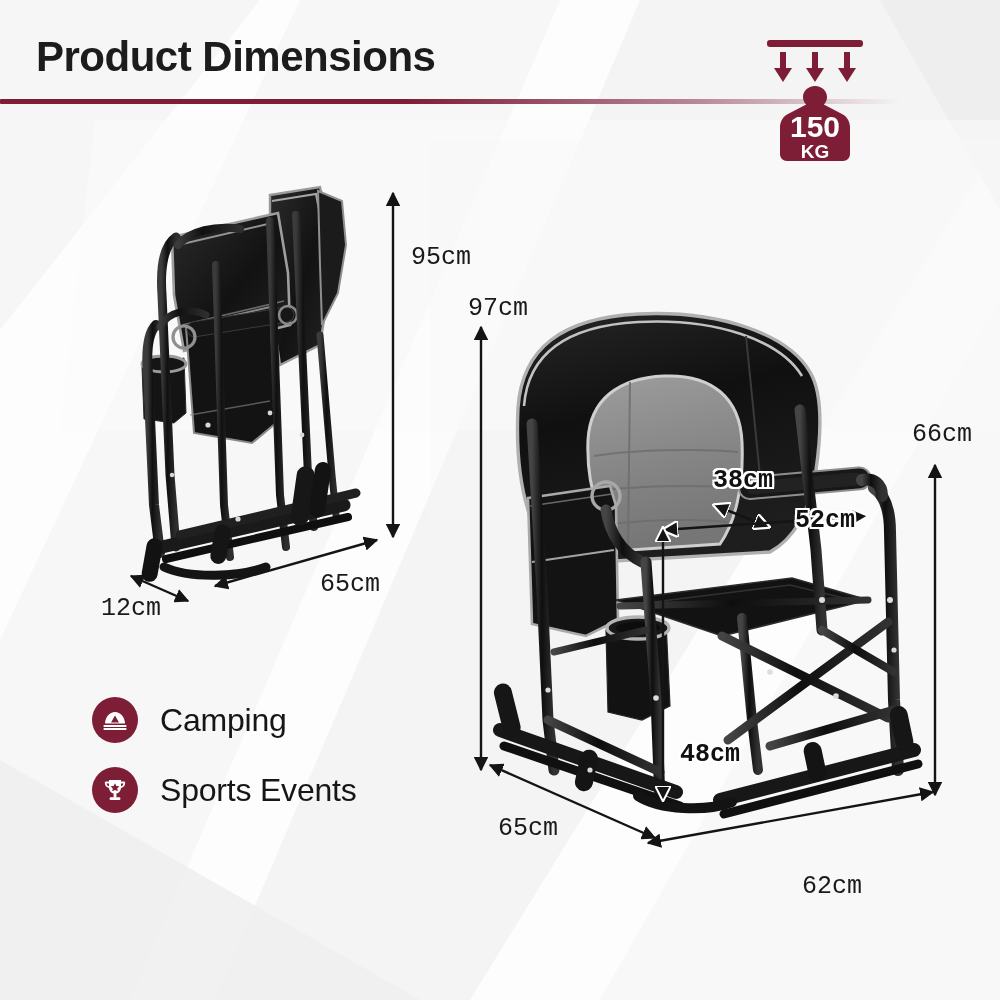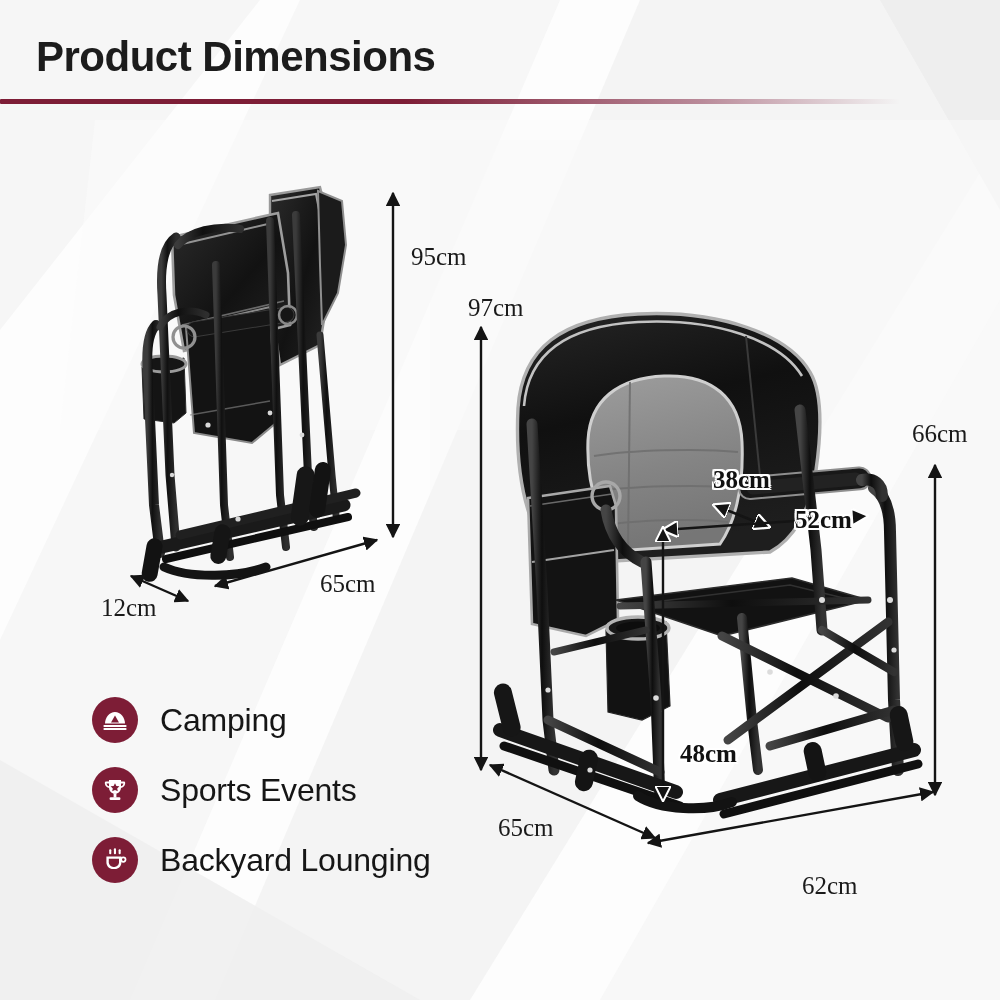--- a/index.html
+++ b/index.html
@@ -33,21 +33,21 @@
   
   .prod{position:absolute;z-index:2;}
   #folded-chair{left:120px;top:175px;width:300px;height:420px;}
   #open-chair{left:470px;top:300px;width:480px;height:560px;}
 
   
   .dims{position:absolute;inset:0;z-index:4;pointer-events:none;}
   .dim-label{
     position:absolute;z-index:5;
     font-size:25px;font-weight:500;color:#1a1a1a;
-    font-family:Liberation Serif, serif;
+    font-family:Liberation Mono, monospace;
     white-space:nowrap;
   }
   .dim-label.onimg{
     color:#111;
     text-shadow:
       -2px -2px 0 #fff, 2px -2px 0 #fff, -2px 2px 0 #fff, 2px 2px 0 #fff,
       -2px 0 0 #fff, 2px 0 0 #fff, 0 -2px 0 #fff, 0 2px 0 #fff;
     font-weight:bold;
   }
 
@@ -80,20 +80,39 @@
     <polygon points="0,760 420,1000 0,1000" fill="#eeeeee" opacity="0.85"></polygon>
     <polygon points="95,120 1000,120 1000,430 60,430" fill="#fbfbfb" opacity="0.55"></polygon>
     <polygon points="430,140 1000,140 1000,520 430,520" fill="#f7f7f7" opacity="0.4"></polygon>
   </svg>
 
   <div class="header">
     <div class="title">Product Dimensions</div>
     <div class="rule"></div>
   </div>
 
+  <div class="capacity">
+    <svg width="120" height="130" viewBox="0 0 120 130">
+
+      <rect x="12" y="4" width="96" height="7" rx="3" fill="#7d1d36"></rect>
+
+      <g fill="#7d1d36">
+        <rect x="25" y="16" width="6" height="20"></rect>
+        <polygon points="19,32 37,32 28,46"></polygon>
+        <rect x="57" y="16" width="6" height="20"></rect>
+        <polygon points="51,32 69,32 60,46"></polygon>
+        <rect x="89" y="16" width="6" height="20"></rect>
+        <polygon points="83,32 101,32 92,46"></polygon>
+      </g>
+
+      <path d="M60 50c-7 0-12 5-12 11 0 3 1.2 5.6 3.2 7.4L33 78c-5 2.6-8 7.6-8 13.2V118c0 4 3 7 7 7h56c4 0 7-3 7-7V91.2c0-5.6-3-10.6-8-13.2L68.8 68.4C70.8 66.6 72 64 72 61c0-6-5-11-12-11z" fill="#7d1d36"></path>
+      <text x="60" y="101" font-family="Liberation Sans, sans-serif" font-size="30" font-weight="bold" fill="#ffffff" text-anchor="middle">150</text>
+      <text x="60" y="122" font-family="Liberation Sans, sans-serif" font-size="19" font-weight="bold" fill="#ffffff" text-anchor="middle">KG</text>
+    </svg>
+  </div>
 
   <svg class="prod" id="folded-chair" viewBox="0 0 300 420" width="300" height="420">
     <defs>
       <linearGradient id="blkA" x1="0" y1="0" x2="1" y2="1">
         <stop offset="0%" stop-color="#2b2b2b"></stop>
           <stop offset="55%" stop-color="#121212"></stop>
           <stop offset="100%" stop-color="#242424"></stop>
       </linearGradient>
       <linearGradient id="tubeA" x1="0" y1="0" x2="1" y2="0">
         <stop offset="0%" stop-color="#3b3b3b"></stop>
@@ -314,31 +333,17 @@
           <path d="M9 6.6 H6.2 C5.3 6.6 4.7 7.3 4.8 8.2 C5.1 11 6.9 12.7 9.3 12.9 L9.3 11.2 C7.9 11 6.8 10 6.5 8.4 H9 Z" fill="#ffffff"></path>
           <path d="M21 6.6 H23.8 C24.7 6.6 25.3 7.3 25.2 8.2 C24.9 11 23.1 12.7 20.7 12.9 L20.7 11.2 C22.1 11 23.2 10 23.5 8.4 H21 Z" fill="#ffffff"></path>
           <rect x="13.6" y="18.4" width="2.8" height="4.2" fill="#ffffff"></rect>
           <rect x="9.6" y="22.3" width="10.8" height="2.6" rx="1" fill="#ffffff"></rect>
           <path d="M15 8.2 L16.4 10.9 L19.4 11.3 L17.2 13.4 L17.8 16.3 L15 14.9 L12.2 16.3 L12.8 13.4 L10.6 11.3 L13.6 10.9 Z" fill="#7d1d36"></path>
         </svg>
       </div>
       <div class="f-label">Sports Events</div>
     </div>
 
-    <div class="feature">
-      <div class="f-icon">
-        <svg width="30" height="30" viewBox="0 0 30 30">
-          <rect x="9.2" y="4.2" width="2.1" height="5" rx="1" fill="#ffffff"></rect>
-          <rect x="13.9" y="3.2" width="2.1" height="6" rx="1" fill="#ffffff"></rect>
-          <rect x="18.6" y="4.2" width="2.1" height="5" rx="1" fill="#ffffff"></rect>
-          <path d="M6.4 11.6 H21.4 V17.4 C21.4 21 18.4 24 14.8 24 H13 C9.4 24 6.4 21 6.4 17.4 Z" fill="#ffffff"></path>
-          <path d="M8.8 13.8 H19 V17.3 C19 20 16.9 21.9 14.4 21.9 H13.4 C10.9 21.9 8.8 20 8.8 17.3 Z" fill="#7d1d36"></path>
-          <circle cx="23.3" cy="14.6" r="3.1" fill="#ffffff"></circle>
-          <circle cx="23.3" cy="14.6" r="1.3" fill="#7d1d36"></circle>
-        </svg>
-      </div>
-      <div class="f-label">Backyard Lounging</div>
-    </div>
 
 
   </div>
 
 </div>
 
 </body></html>

